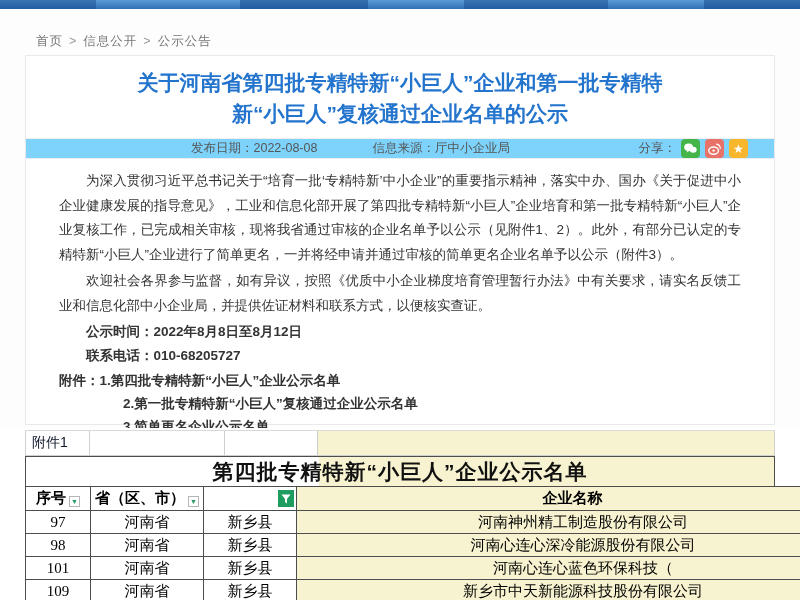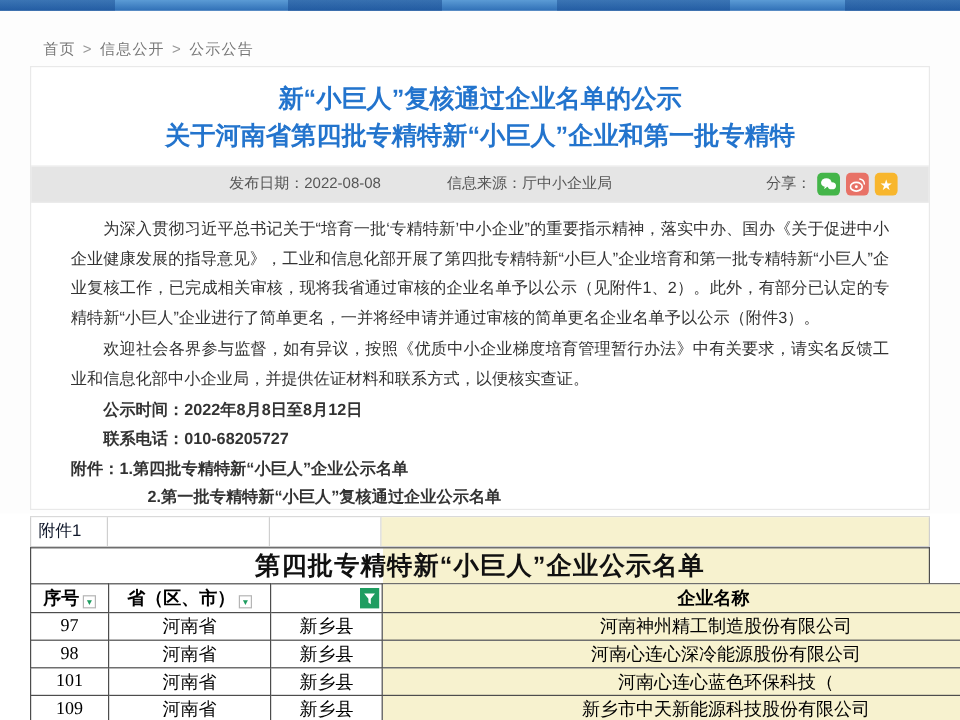--- a/index.html
+++ b/index.html
@@ -15,22 +15,22 @@
   .breadcrumb { position:absolute; left:36px; top:33px; font-size:12.5px; color:#777; letter-spacing:1px; }
   .breadcrumb a { color:#777; text-decoration:none; }
   .breadcrumb .sep { margin:0 6px; color:#999; }
 
   .card { position:absolute; left:25px; top:55px; width:750px; height:370px;
           background:#fff; border:1px solid #e9e9e9; }
 
   .art-title { width:600px; margin:11px auto 0; text-align:center;
                color:#2374cd; font-weight:bold; font-size:21px; line-height:31px; }
 
-  .meta { display:flex; align-items:center; height:31px; margin-top:9px;
-          background:#e5e5e5; border-top:1px solid #efefef; border-bottom:1px solid #ececec;
+  .meta { display:flex; align-items:center; height:21px; margin-top:9px;
+          background:#7dd3fc; border-top:1px solid #efefef; border-bottom:1px solid #ececec;
           font-size:12.5px; color:#555; }
   .meta .m1 { margin-left:165px; }
   .meta .m2 { margin-left:55px; }
   .meta .share { margin-left:auto; margin-right:26px; display:flex; align-items:center; gap:5px; }
   .sicon { width:19px; height:19px; border-radius:4px; display:flex; align-items:center; justify-content:center; cursor:pointer; }
   .sicon.wechat { background:#44b549; }
   .sicon.weibo  { background:#e87267; }
   .sicon.star   { background:#f8b62d; color:#fff; font-size:12px; line-height:1; }
 
   .body-text { padding:10px 33px 0; font-size:13.5px; color:#333; }
@@ -53,43 +53,43 @@
   .t-title { height:30px; line-height:30px; text-align:center; font-weight:bold; font-size:21px; color:#111;
              border:1px solid #4d4d4d; border-bottom:none;
              background:linear-gradient(to right, #fff 293px, #f7f2cf 293px);
              font-family:"Liberation Sans", sans-serif; letter-spacing:1px; }
 
   table.xl { border-collapse:collapse; width:750px; table-layout:fixed;
              font-family:"Liberation Serif", serif; }
   table.xl td, table.xl th { border:1px solid #4d4d4d; overflow:hidden; white-space:nowrap; }
   table.xl th { height:24px; font-size:15px; font-weight:bold; color:#000; position:relative; }
   table.xl td { height:23px; font-size:15px; color:#000; text-align:center;margin-top:40px; }
-  .w1{width:65px;} .w2{width:135px;} .w3{width:93px;} .w4{width:552px;}
+  .w1{width:65px;} .w2{width:113px;} .w3{width:93px;} .w4{width:552px;}
   th.hdr4, td.c4 { background:#f7f2cf; }
   td.c4 { text-align:left; padding-left:21px; }
 
   .dd { position:absolute; right:2px; bottom:3px; width:11px; height:11px; background:#fff;
         border:1px solid #b5b5b5; color:#1f9d61; font-size:7px; line-height:10px; text-align:center; cursor:pointer; }
   .dd.inline { position:static; display:inline-block; vertical-align:-1px; margin-left:3px; }
   .funnel { position:absolute; right:2px; top:3px; width:16px; height:17px; background:#1f9d61;
             display:flex; align-items:center; justify-content:center; cursor:pointer; }
 </style>
 </head>
 <body>
 
 <div class="topbar"></div>
 
 <div class="breadcrumb">
   <a href="#">首页</a><span class="sep">&gt;</span><a href="#">信息公开</a><span class="sep">&gt;</span><a href="#">公示公告</a>
 </div>
 
 <div class="card">
   <div class="art-title">
+    <div>关于河南省第四批专精特新“小巨人”企业和第一批专精特</div>
     <div>新“小巨人”复核通过企业名单的公示</div>
-    <div>关于河南省第四批专精特新“小巨人”企业和第一批专精特</div>
   </div>
 
   <div class="meta">
     <span class="m1">发布日期：2022-08-08</span>
     <span class="m2">信息来源：厅中小企业局</span>
     <span class="share">
       <span>分享：</span>
       <span class="sicon wechat">
         <svg width="13" height="11" viewBox="0 0 13 11">
             <ellipse cx="4.6" cy="4.2" rx="4.4" ry="3.7" fill="#fff"></ellipse>

